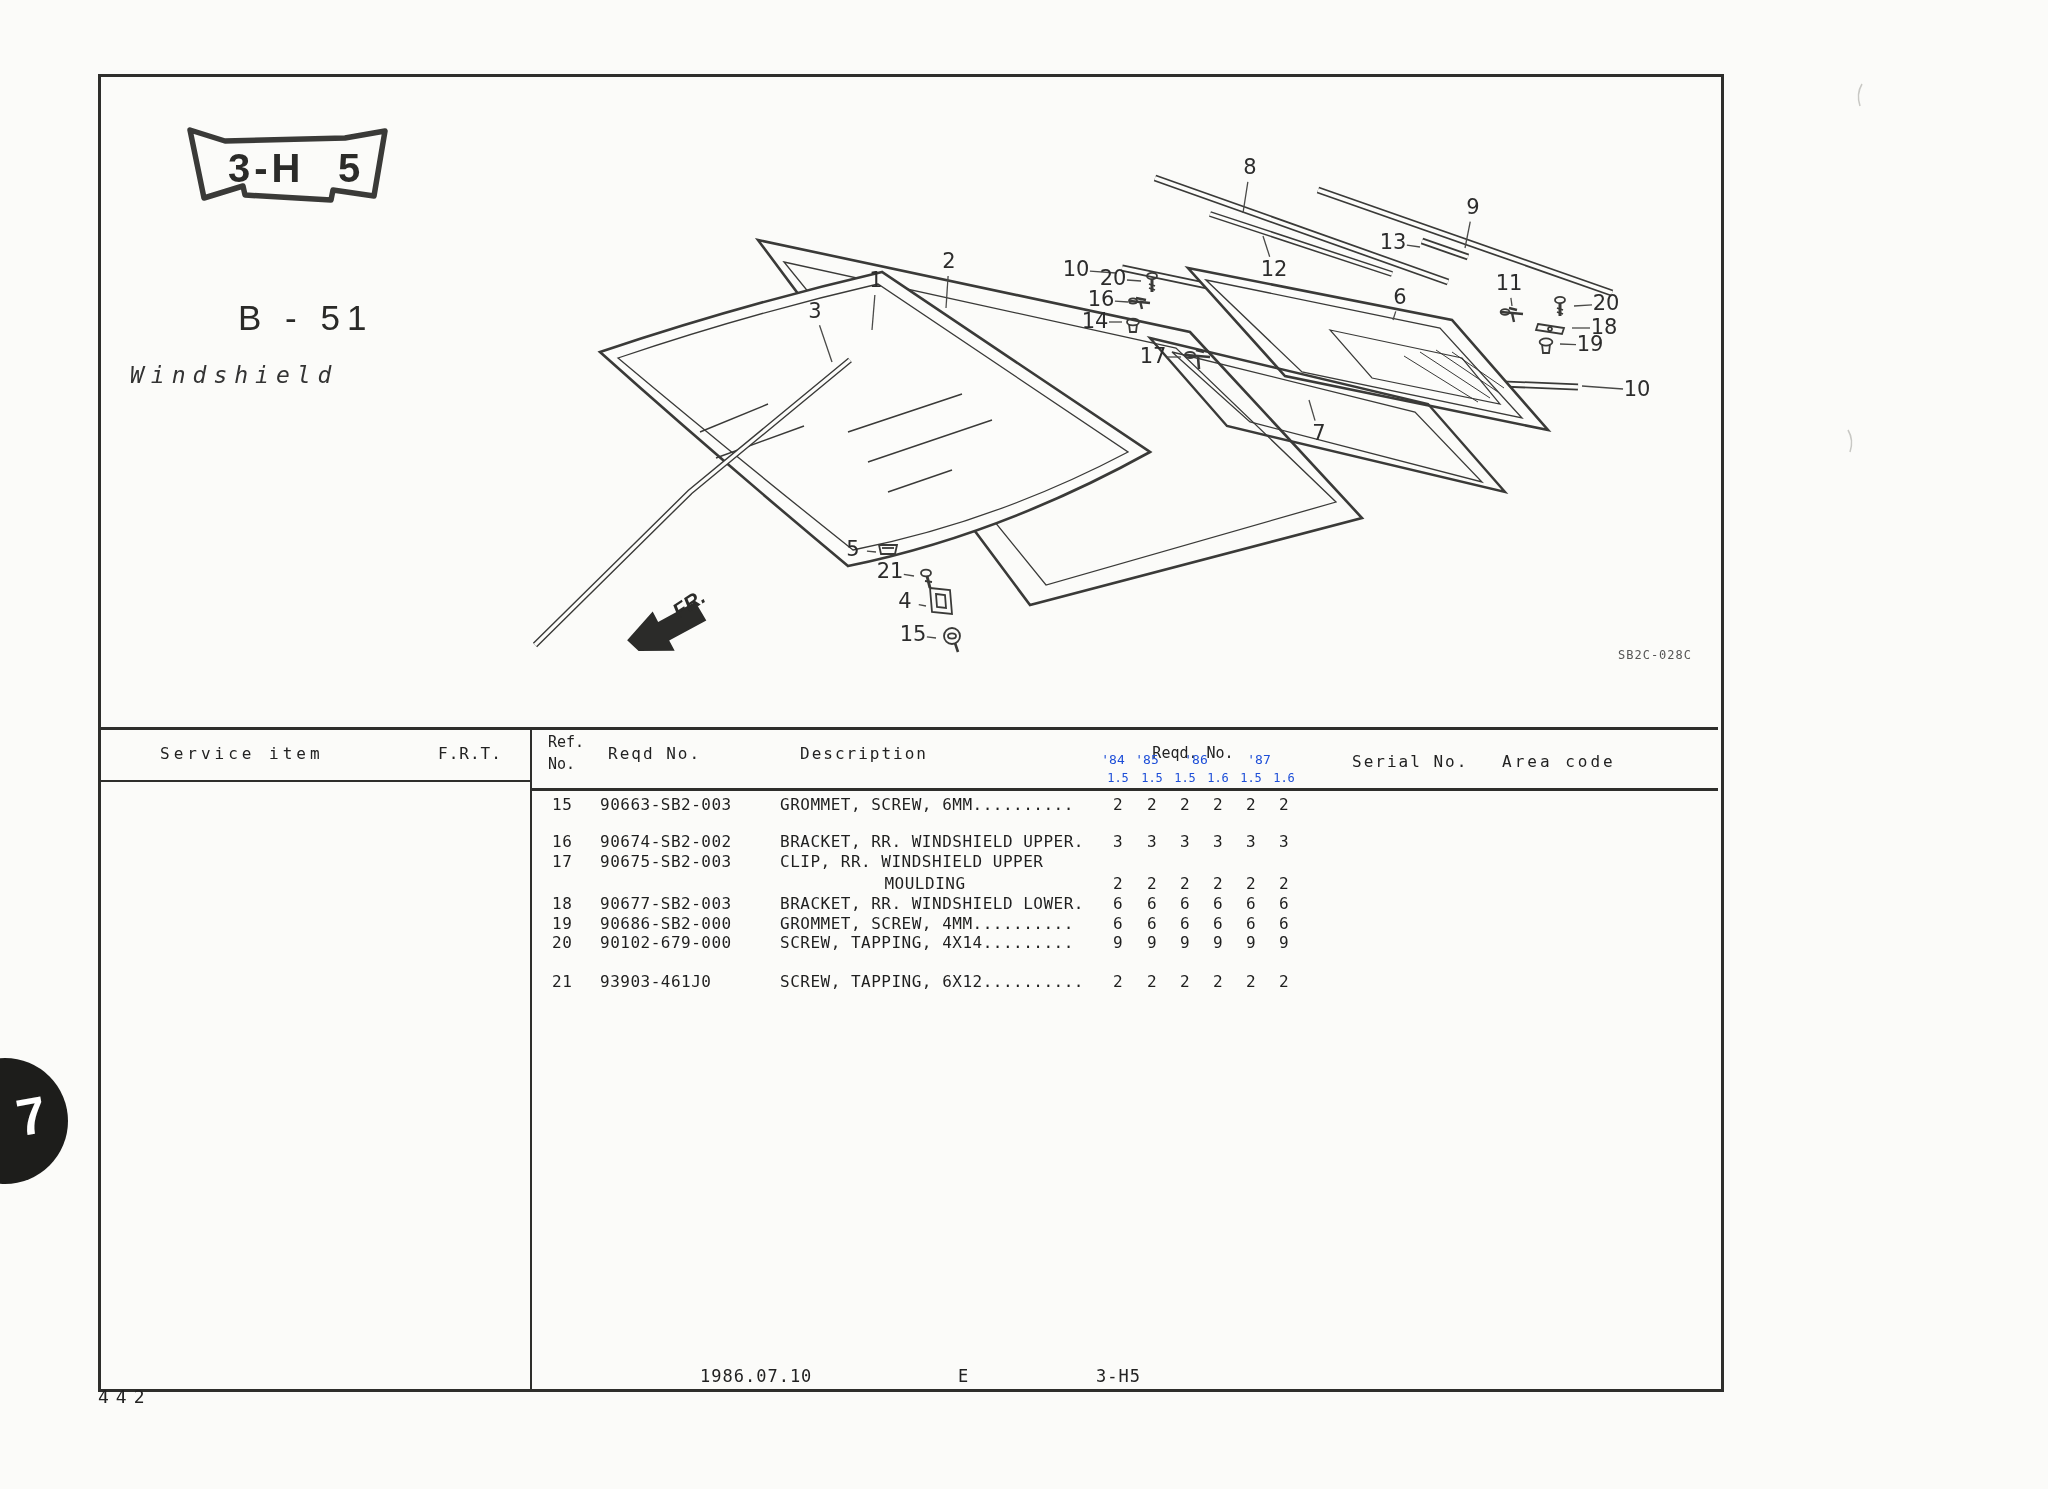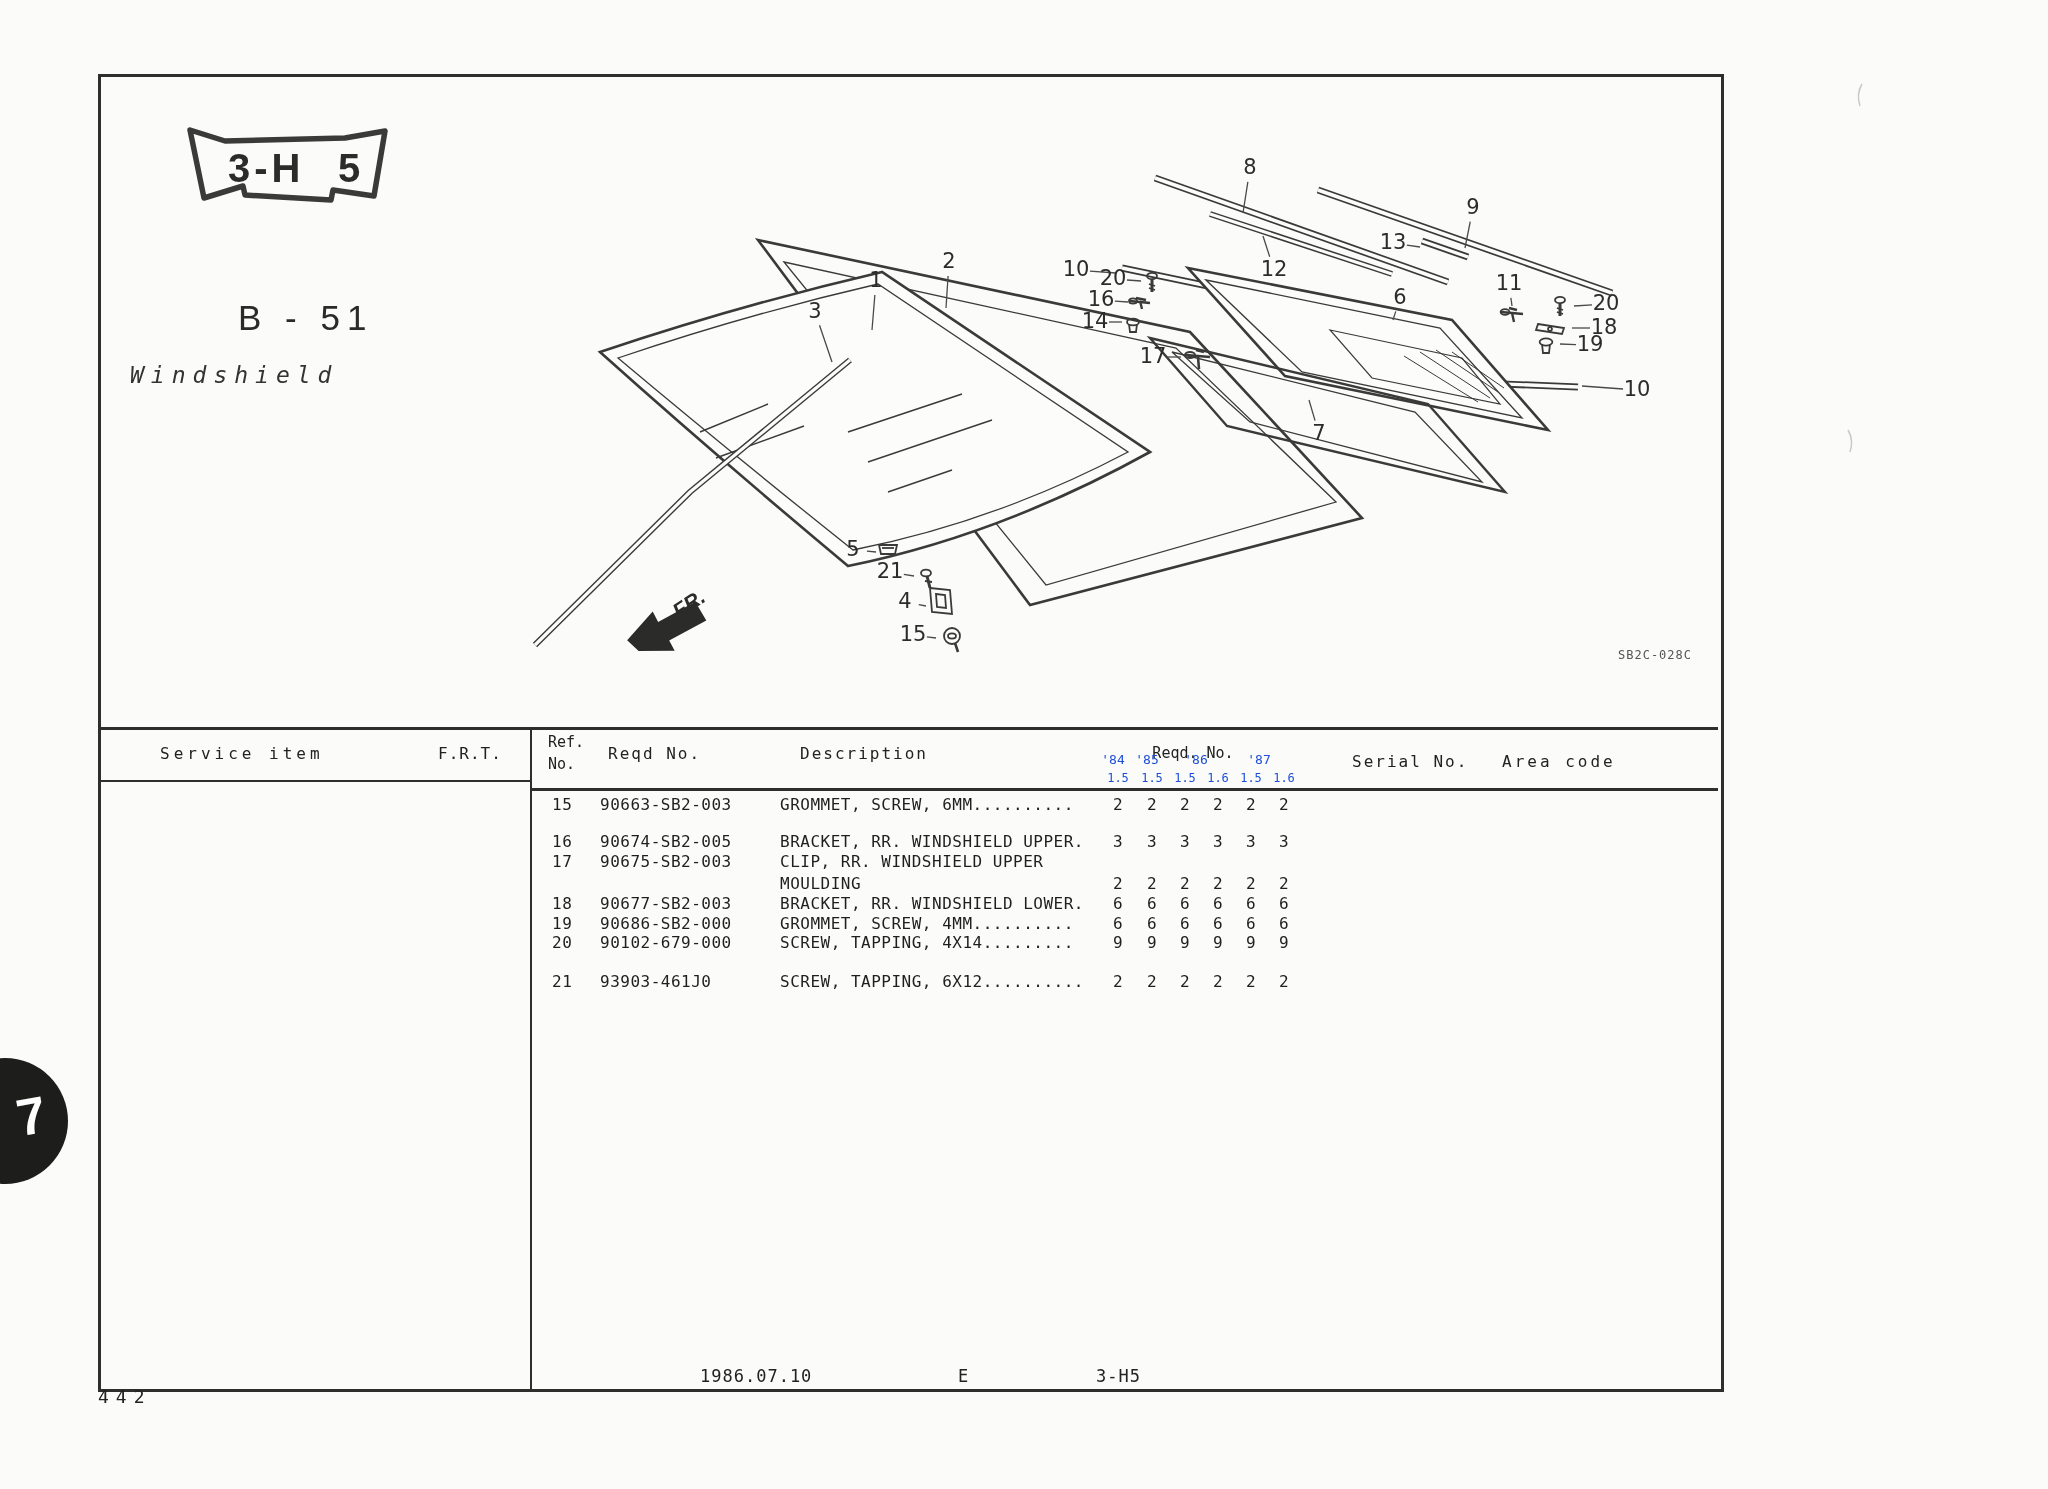--- a/index.html
+++ b/index.html
@@ -252,36 +252,36 @@
         <span style="left: 780px;">GROMMET, SCREW, 6MM..........</span>
         <span style="left: 1105px; width: 26px; text-align: center;">2</span>
         <span style="left: 1139px; width: 26px; text-align: center;">2</span>
         <span style="left: 1172px; width: 26px; text-align: center;">2</span>
         <span style="left: 1205px; width: 26px; text-align: center;">2</span>
         <span style="left: 1238px; width: 26px; text-align: center;">2</span>
         <span style="left: 1271px; width: 26px; text-align: center;">2</span>
       </div>
       <div class="tline" style="top: 832px;">
         <span style="left: 552px;">16</span>
-        <span style="left: 600px;">90674-SB2-005</span>
+        <span style="left: 600px;">90674-SB2-002</span>
         <span style="left: 780px;">BRACKET, RR. WINDSHIELD UPPER.</span>
         <span style="left: 1105px; width: 26px; text-align: center;">3</span>
         <span style="left: 1139px; width: 26px; text-align: center;">3</span>
         <span style="left: 1172px; width: 26px; text-align: center;">3</span>
         <span style="left: 1205px; width: 26px; text-align: center;">3</span>
         <span style="left: 1238px; width: 26px; text-align: center;">3</span>
         <span style="left: 1271px; width: 26px; text-align: center;">3</span>
       </div>
       <div class="tline" style="top: 852px;">
         <span style="left: 552px;">17</span>
         <span style="left: 600px;">90675-SB2-003</span>
         <span style="left: 780px;">CLIP, RR. WINDSHIELD UPPER</span>
       </div>
       <div class="tline" style="top: 874px;">
-        <span style="left: 780px; width: 290px; text-align: left;">MOULDING</span>
+        <span style="left: 780px; width: 290px; text-align: center;">MOULDING</span>
         <span style="left: 1105px; width: 26px; text-align: center;">2</span>
         <span style="left: 1139px; width: 26px; text-align: center;">2</span>
         <span style="left: 1172px; width: 26px; text-align: center;">2</span>
         <span style="left: 1205px; width: 26px; text-align: center;">2</span>
         <span style="left: 1238px; width: 26px; text-align: center;">2</span>
         <span style="left: 1271px; width: 26px; text-align: center;">2</span>
       </div>
       <div class="tline" style="top: 894px;">
         <span style="left: 552px;">18</span>
         <span style="left: 600px;">90677-SB2-003</span>

